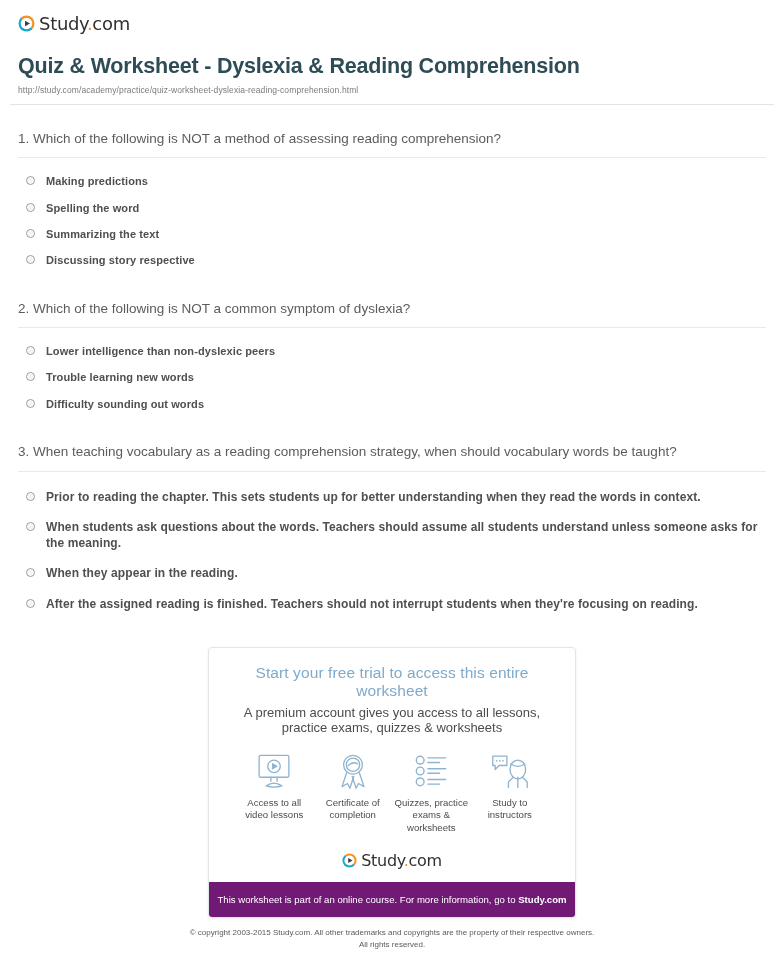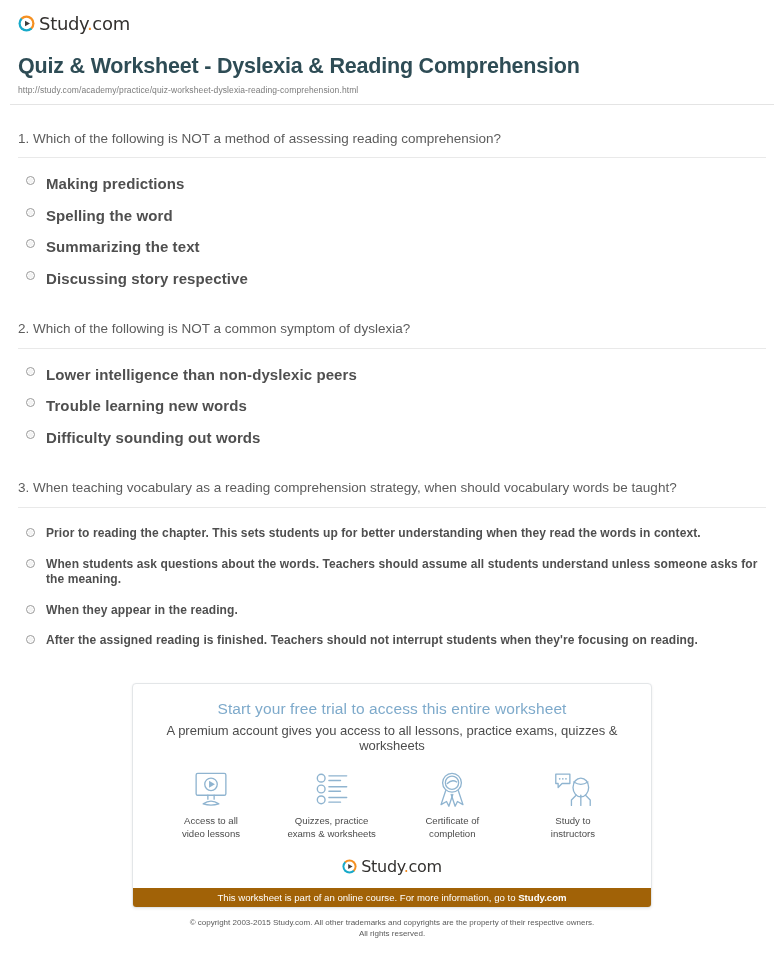--- a/index.html
+++ b/index.html
@@ -88,38 +88,38 @@
     width: 9px; height: 9px;
     flex: 0 0 9px;
     border-radius: 50%;
     border: 1px solid #9b9b9b;
     background: #f4f4f4;
     margin-top: 2px;
     box-shadow: inset 0 0 0 1px #ffffff;
   }
   .answer-label {
     margin-left: 11px;
-    font-size: 15px;
+    font-size: 11px;
     font-weight: bold;
     color: #4f4f4f;
     line-height: 1.3;
     letter-spacing: 0.1px;
   }
   .answers.compact .answer-row { padding: 5px 0 7px 8px; }
   .answers.wide .answer-row { padding: 7px 0 8px 8px; }
   .answers.wide .answer-label { font-size: 12px; }
 
   
   .promo-wrap {
     margin-top: 26px;
     display: flex;
     justify-content: center;
   }
   .promo-card {
-    width: 520px;
+    width: 368px;
     background: #ffffff;
     border: 1px solid #e3e6e8;
     border-radius: 4px;
     box-shadow: 0 1px 3px rgba(0,0,0,0.07);
     overflow: hidden;
   }
   .promo-head {
     text-align: center;
     padding: 16px 12px 0 12px;
   }
@@ -157,25 +157,25 @@
   }
   .promo-logo-row {
     display: flex;
     justify-content: center;
     align-items: center;
     padding: 10px 0 12px 0;
   }
   .promo-logo-row .logo-mark { width: 15px; height: 15px; flex-basis: 15px; }
   .promo-logo-row .logo-word { font-size: 16px; }
   .promo-bar {
-    background: #a16207;
+    background: #701a75;
     color: #ffffff;
     text-align: center;
     font-size: 9.6px;
-    padding: 4px 6px;
+    padding: 12px 6px;
   }
   .promo-bar b { font-weight: bold; }
 
   .copyright {
     margin-top: 9px;
     text-align: center;
     font-size: 8px;
     color: #5a5a5a;
     line-height: 1.4;
   }
@@ -300,48 +300,48 @@
             </svg>
           </div>
           <div class="feature-label">
             <div>Access to all</div>
             <div>video lessons</div>
           </div>
         </div>
 
         <div class="feature">
           <div class="feature-icon">
+            <svg width="34" height="36" viewBox="0 0 42 46" fill="none" stroke="#8fb4d0" stroke-width="1.7" stroke-linecap="round" stroke-linejoin="round">
+              <circle cx="21" cy="15" r="12"></circle>
+              <circle cx="21" cy="15" r="8.5"></circle>
+              <path d="M15 16 q6 -6 12 -2"></path>
+              <path d="M13 25 L7 43 L14 39 L17 45 L22 30"></path>
+              <path d="M29 25 L35 43 L28 39 L25 45 L20 30"></path>
+            </svg>
+          </div>
+          <div class="feature-label">
+            <div>Certificate of</div>
+            <div>completion</div>
+          </div>
+        </div>
+
+        <div class="feature">
+          <div class="feature-icon">
             <svg width="36" height="34" viewBox="0 0 46 44" fill="none" stroke="#8fb4d0" stroke-width="1.8" stroke-linecap="round">
               <circle cx="9" cy="8" r="5"></circle>
               <circle cx="9" cy="22" r="5"></circle>
               <circle cx="9" cy="36" r="5"></circle>
               <path d="M19 5 H42 M19 11 H34"></path>
               <path d="M19 19 H42 M19 25 H34"></path>
               <path d="M19 33 H42 M19 39 H34"></path>
             </svg>
           </div>
           <div class="feature-label">
             <div>Quizzes, practice</div>
             <div>exams &amp; worksheets</div>
-          </div>
-        </div>
-
-        <div class="feature">
-          <div class="feature-icon">
-            <svg width="34" height="36" viewBox="0 0 42 46" fill="none" stroke="#8fb4d0" stroke-width="1.7" stroke-linecap="round" stroke-linejoin="round">
-              <circle cx="21" cy="15" r="12"></circle>
-              <circle cx="21" cy="15" r="8.5"></circle>
-              <path d="M15 16 q6 -6 12 -2"></path>
-              <path d="M13 25 L7 43 L14 39 L17 45 L22 30"></path>
-              <path d="M29 25 L35 43 L28 39 L25 45 L20 30"></path>
-            </svg>
-          </div>
-          <div class="feature-label">
-            <div>Certificate of</div>
-            <div>completion</div>
           </div>
         </div>
 
         <div class="feature">
           <div class="feature-icon">
             <svg width="40" height="36" viewBox="0 0 50 46" fill="none" stroke="#8fb4d0" stroke-width="1.7" stroke-linecap="round" stroke-linejoin="round">
               <path d="M3 4 H21 V16 H11 L6 21 V16 H3 Z"></path>
               <circle cx="8" cy="10" r="1.1" fill="#8fb4d0" stroke="none"></circle>
               <circle cx="12" cy="10" r="1.1" fill="#8fb4d0" stroke="none"></circle>
               <circle cx="16" cy="10" r="1.1" fill="#8fb4d0" stroke="none"></circle>

